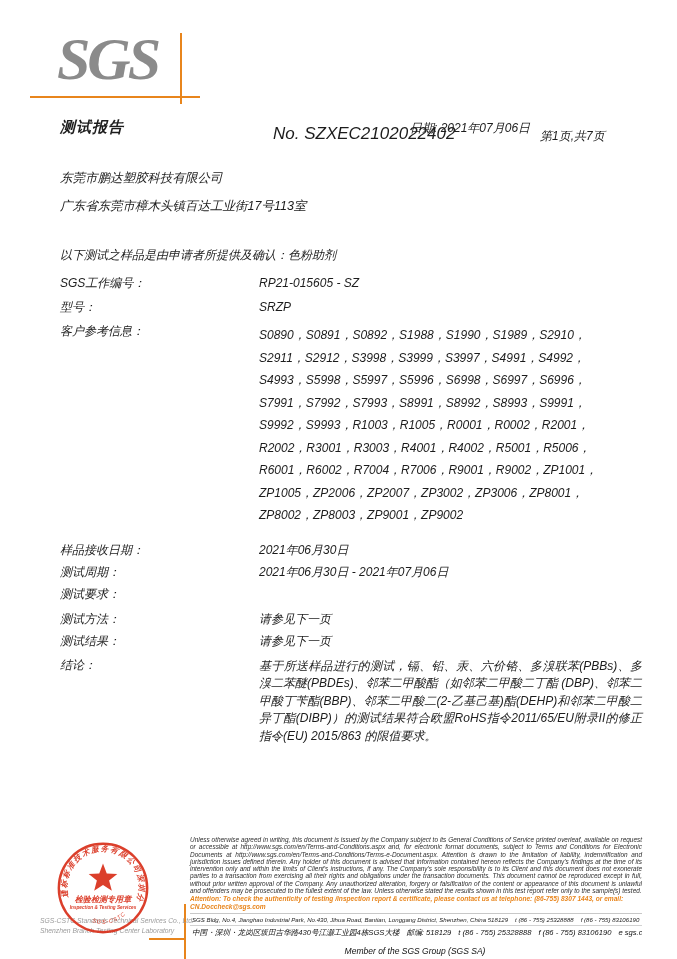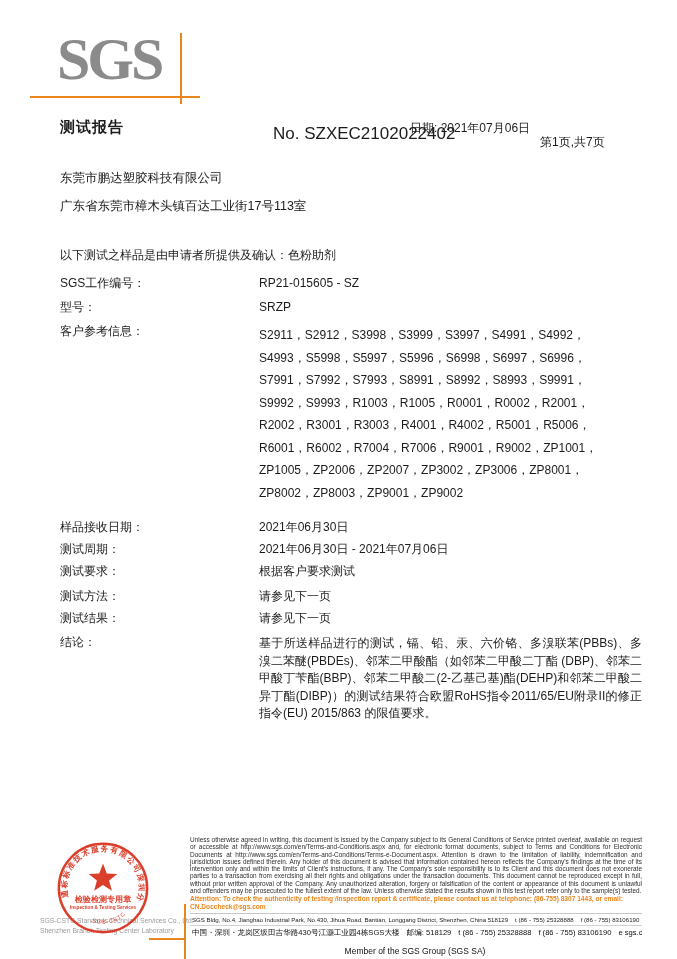--- a/index.html
+++ b/index.html
@@ -2,35 +2,36 @@
 <html><head>
 <meta charset="utf-8">
 <style>
   * { margin:0; padding:0; box-sizing:border-box; }
   html,body { background:#ffffff; }
   .page {
     position:relative; width:677px; height:959px; margin:0 auto;
     background:#ffffff; overflow:hidden;
     font-family:"Liberation Sans","DejaVu Sans",sans-serif;
     color:#1c1c1c;
+    font-style:italic;
   }
   
   .logo-wrap { position:absolute; left:57px; top:26px; width:150px; height:80px; }
   .logo-text {
     font-family:"Liberation Serif","DejaVu Serif",serif;
     font-weight:bold; font-size:60px; line-height:66px; color:#8b8b8b; letter-spacing:-3px;
   }
   .crosshair-h-top { position:absolute; left:30px; top:96px; width:170px; height:2px; background:#e8851c; }
   .crosshair-v-top { position:absolute; left:180px; top:33px; width:2px; height:71px; background:#e8851c; }
   
   .header-row { position:absolute; left:0; top:118px; width:677px; height:22px; }
   .report-title { position:absolute; left:60px; top:0; font-size:15px; font-weight:bold; letter-spacing:1px; }
   .report-no   { position:absolute; left:225px; top:6px; font-size:17px;margin-left:48px; }
   .report-date { position:absolute; left:410px; top:2px; font-size:12px; }
-  .report-page { position:absolute; left:540px; top:16px; font-size:12px; }
+  .report-page { position:absolute; left:540px; top:10px; font-size:12px; }
   
   .applicant { position:absolute; left:60px; top:164px; font-size:12.5px; line-height:28px; }
   
   .content { position:absolute; left:60px; top:248px; width:582px; font-size:12px; }
   .statement { margin-bottom:13px; line-height:15px; }
   .field-row { display:flex; margin-bottom:9px;gap:34px; }
   .field-label { width:165px; flex-shrink:0; line-height:15px; }
   .field-value { flex:1; line-height:15px; }
   .codes .field-value div { line-height:22.5px; }
   .codes { margin-bottom:16px; }
@@ -93,20 +94,21 @@
     </div>
 
     <div class="field-row">
       <div class="field-label">型号：</div>
       <div class="field-value">SRZP</div>
     </div>
 
     <div class="field-row codes">
       <div class="field-label">客户参考信息：</div>
       <div class="field-value">
+        <div>S0890，S0891，S0892，S1988，S1990，S1989，S2910，</div>
         <div>S2911，S2912，S3998，S3999，S3997，S4991，S4992，</div>
         <div>S4993，S5998，S5997，S5996，S6998，S6997，S6996，</div>
         <div>S7991，S7992，S7993，S8991，S8992，S8993，S9991，</div>
         <div>S9992，S9993，R1003，R1005，R0001，R0002，R2001，</div>
         <div>R2002，R3001，R3003，R4001，R4002，R5001，R5006，</div>
         <div>R6001，R6002，R7004，R7006，R9001，R9002，ZP1001，</div>
         <div>ZP1005，ZP2006，ZP2007，ZP3002，ZP3006，ZP8001，</div>
         <div>ZP8002，ZP8003，ZP9001，ZP9002</div>
       </div>
     </div>
@@ -116,21 +118,20 @@
       <div class="field-value">2021年06月30日</div>
     </div>
 
     <div class="field-row gap-s">
       <div class="field-label">测试周期：</div>
       <div class="field-value">2021年06月30日 - 2021年07月06日</div>
     </div>
 
     <div class="field-row" style="margin-bottom:10px">
       <div class="field-label">测试要求：</div>
-      <div class="field-value">根据客户要求测试</div>
     </div>
 
     <div class="field-row gap-s">
       <div class="field-label">测试方法：</div>
       <div class="field-value">请参见下一页</div>
     </div>
 
     <div class="field-row">
       <div class="field-label">测试结果：</div>
       <div class="field-value">请参见下一页</div>

